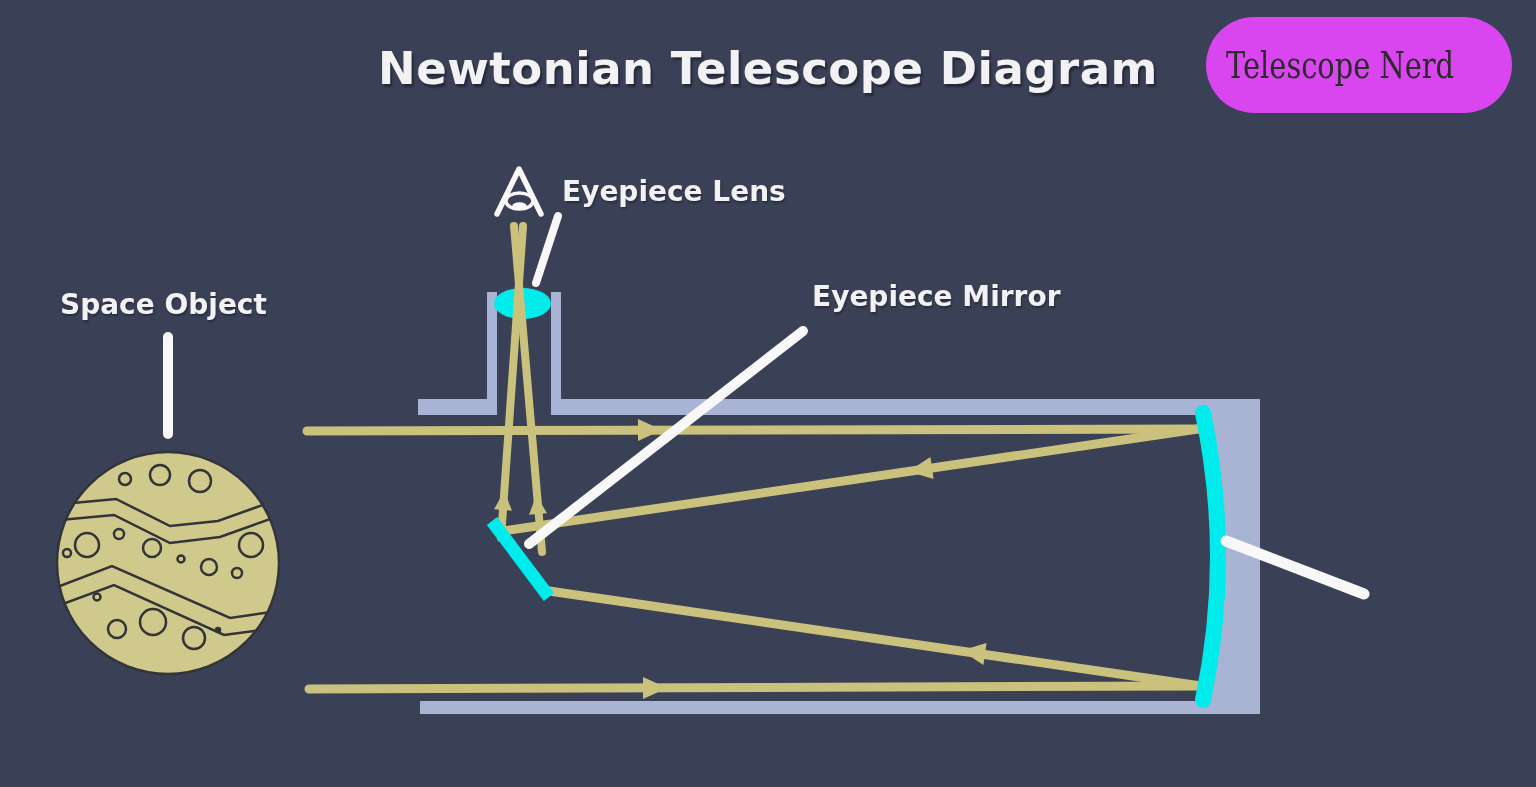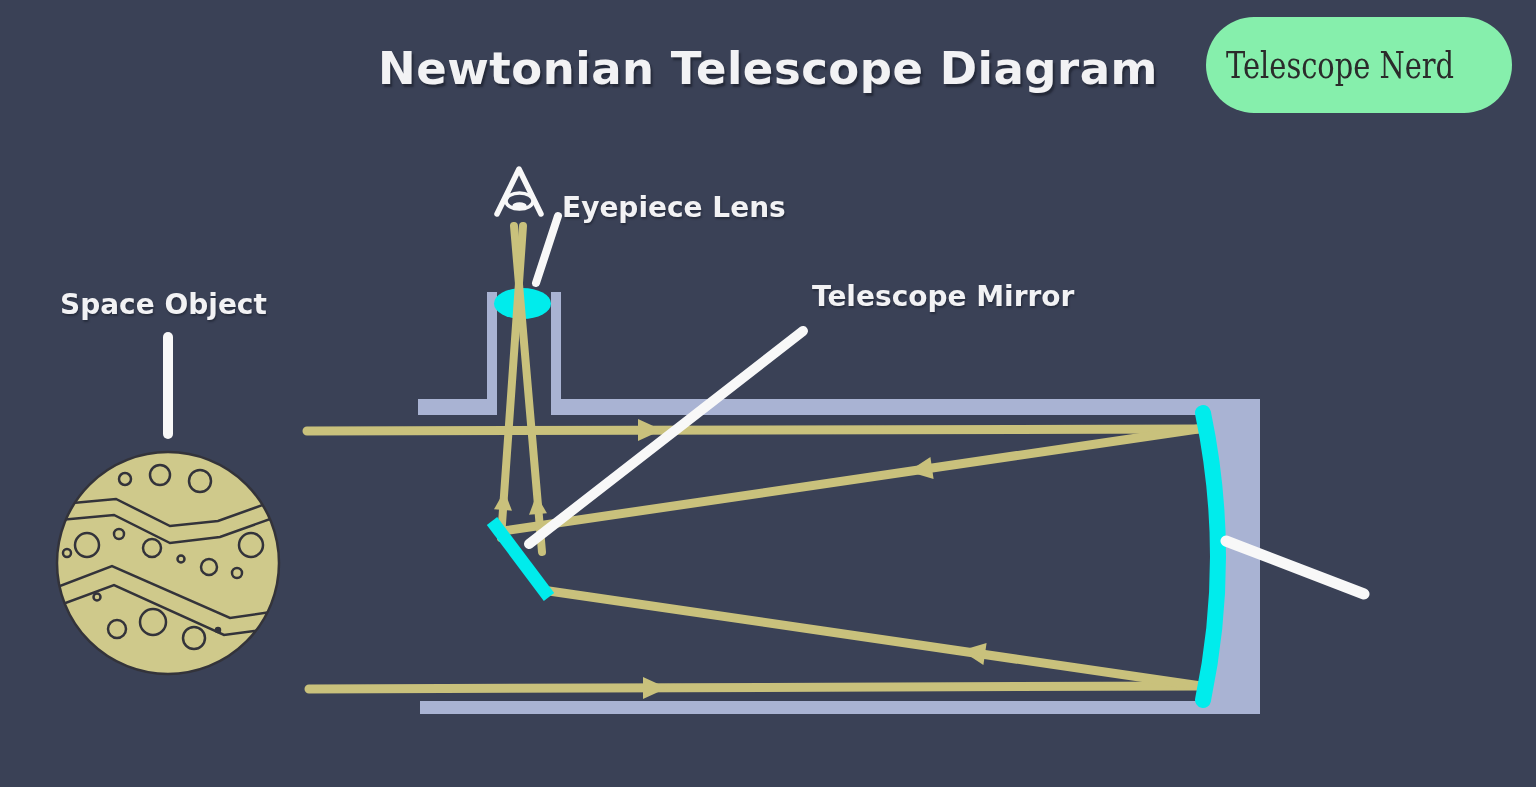--- a/index.html
+++ b/index.html
@@ -14,30 +14,30 @@
     text-shadow:1px 2px 2px rgba(18,22,33,.45);line-height:31px;white-space:nowrap;
   }
   #title{
     position:absolute;left:0;right:0;top:10px;text-align:center;
     color:#f2f2f4;font-weight:bold;font-size:45px;letter-spacing:.5px;
     text-shadow:2px 3px 2px rgba(18,22,33,.55);
     margin-top:32px;
   }
   #logo-pill{
     position:absolute;left:1206px;top:17px;width:306px;height:96px;
-    background:#86efac;border-radius:48px;display:flex;align-items:center;
+    background:#d946ef;border-radius:48px;display:flex;align-items:center;
     padding-left:16px;box-sizing:border-box;gap:4px;
   }
   #logo-brand{
     font-family:"DejaVu Serif","Liberation Serif",serif;
     font-size:37px;color:#2b2b2b;transform:scaleX(.78);transform-origin:left center;
     white-space:nowrap;letter-spacing:0;
   }
   #label-space-object{left:60px;top:289px;width:240px;text-align:left;}
-  #label-eyepiece{left:562px;top:192px;}
+  #label-eyepiece{left:562px;top:176px;}
   #label-secondary{left:812px;top:281px;}
   #label-primary{left:1369px;top:558px;width:160px;white-space:normal;}
 </style>
 </head>
 <body>
 
 <div id="stage">
 
   <svg id="diagram-svg" width="1536" height="787" viewBox="0 0 1536 787">
 
@@ -117,21 +117,21 @@
         <circle cx="194" cy="638" r="11"></circle>
         <circle cx="218" cy="630" r="2" fill="#33333a"></circle>
       </g>
     </g>
   </svg>
 
   <div id="title">Newtonian Telescope Diagram</div>
 
   <div class="lbl" id="label-space-object">Space Object</div>
   <div class="lbl" id="label-eyepiece">Eyepiece Lens</div>
-  <div class="lbl" id="label-secondary">Telescope Mirror</div>
+  <div class="lbl" id="label-secondary">Eyepiece Mirror</div>
 
   <div id="logo-pill">
     <svg width="84" height="92" viewBox="0 0 100 110">
       <ellipse cx="18" cy="90" rx="10" ry="14" fill="#a6d2de" transform="rotate(-22 18 90)"></ellipse>
       <ellipse cx="34" cy="101" rx="16" ry="6" fill="#bfe0e8"></ellipse>
       <path d="M32,60 L25,101 L63,101 L56,60 Q44,52 32,60 Z" fill="#f7f7f5" stroke="#c9c9c9" stroke-width="1"></path>
       <g transform="rotate(-42 62 78)">
         <rect x="56" y="50" width="13" height="52" rx="2" fill="#e2834e" stroke="#b45f2e" stroke-width="1"></rect>
         <rect x="54.5" y="50" width="16" height="8" rx="2" fill="#f0a264"></rect>
         <rect x="56" y="88" width="13" height="6" fill="#c96b33"></rect>

